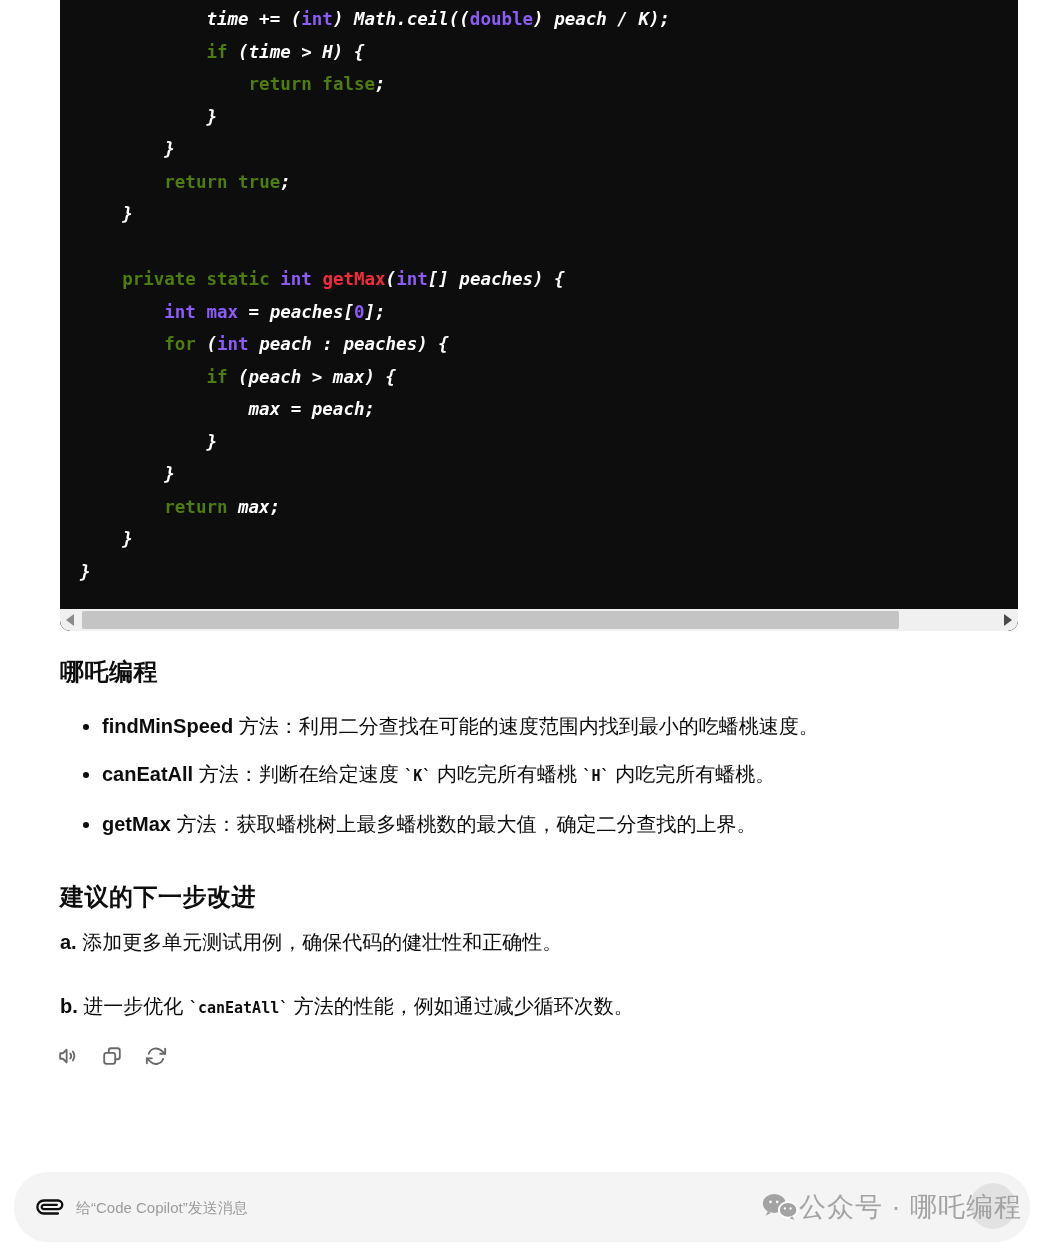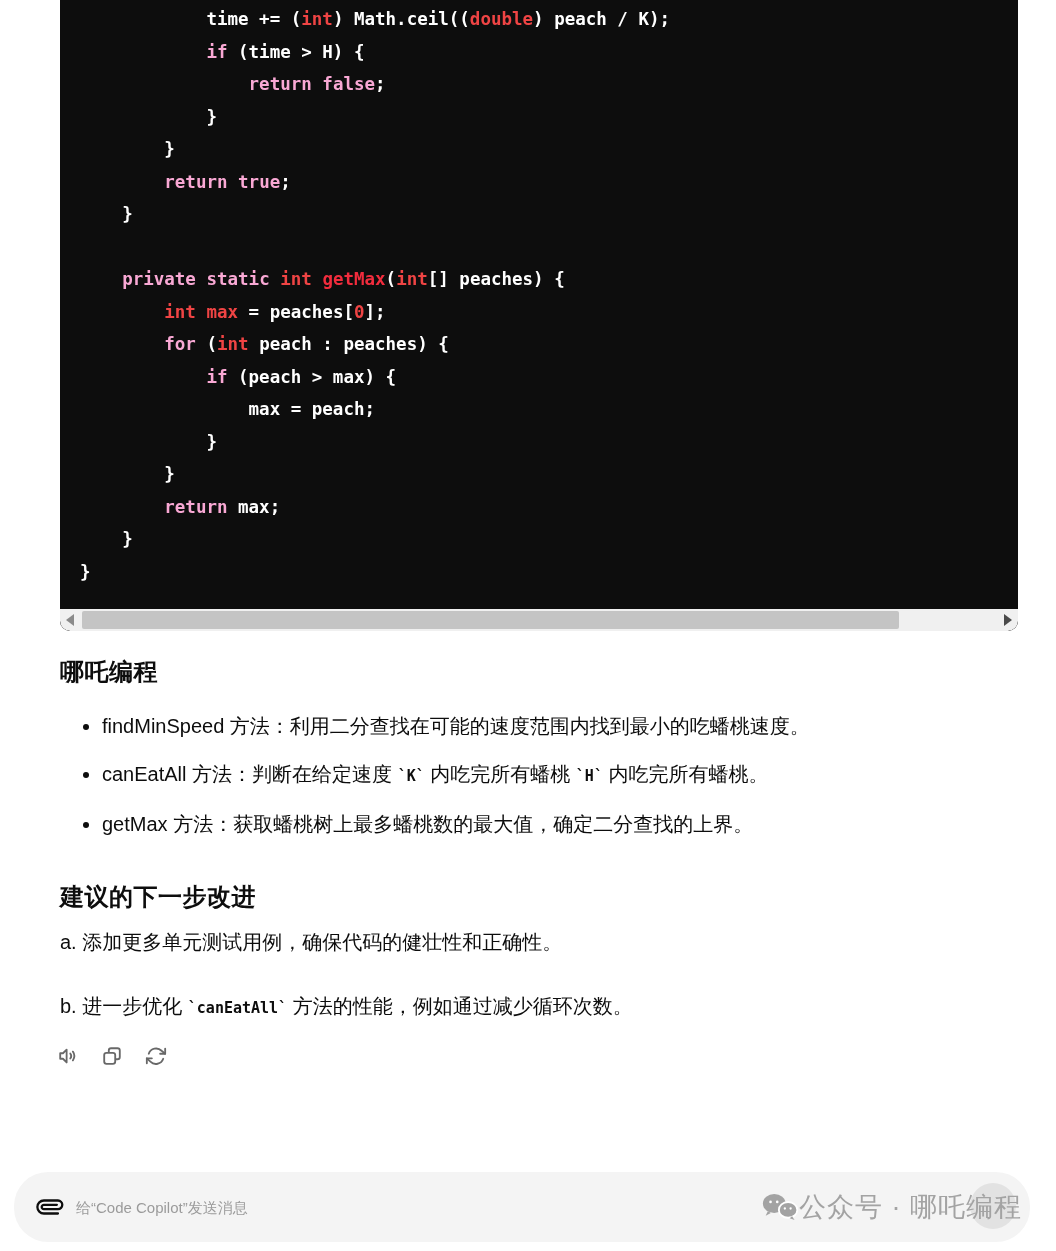--- a/index.html
+++ b/index.html
@@ -6,23 +6,23 @@
   html, body { width: 1056px; height: 1251px; background: #ffffff; overflow: hidden;
     font-family: "Liberation Sans", sans-serif; color: #0d0d0d; }
   .stage { position: relative; width: 1056px; height: 1251px; }
 
   
   .code-block { position: absolute; left: 60px; top: 0; width: 958px; height: 631px;
     background: #0d0d0d; border-radius: 0 0 10px 10px; display: flex; flex-direction: column; overflow: hidden; }
   .code-lines { flex: 1; padding: 3px 20px 0 20px; font-family: "DejaVu Sans Mono", monospace;
     font-size: 17.5px; font-weight: 700; line-height: 32.5px; white-space: pre; color: #ffffff; overflow: hidden; }
   .code-line { min-height: 32.5px; }
-  .tok-p { color: #ffffff; }
-  .tok-k { color: #f9a8d4; margin-top: 44px; }
-  .tok-d { color: #ef4444; margin-top: 35px; }
+  .tok-p { color: #ffffff; font-style: italic; }
+  .tok-k { color: #4d7c0f; margin-top: 44px; }
+  .tok-d { color: #8b5cf6; margin-top: 35px; }
   .tok-f { color: #f22c3d; }
 
   
   .code-scrollbar { height: 22px; background: #f0f0f0; display: flex; align-items: center;
     border-radius: 0 0 10px 10px; flex: none; }
   .sb-btn { width: 20px; height: 22px; display: flex; align-items: center; justify-content: center; cursor: default; }
   .tri-left { width: 0; height: 0; border-top: 6px solid transparent; border-bottom: 6px solid transparent;
     border-right: 8px solid #8a8a8a; }
   .tri-right { width: 0; height: 0; border-top: 6px solid transparent; border-bottom: 6px solid transparent;
     border-left: 8px solid #4a4a4a; }
@@ -30,21 +30,21 @@
   .sb-thumb { position: absolute; left: 2px; top: 2px; height: 18px; width: 89%;
     background: #c4c4c4; border-radius: 2px; }
 
   
   .md-heading { position: absolute; left: 60px; font-size: 24px; font-weight: 700; color: #0d0d0d; letter-spacing: 0.5px; }
   #analysis-heading { top: 656px; }
   #suggestions-heading { top: 881px; }
 
   .bullet-list { position: absolute; left: 60px; top: 714px; list-style: disc; padding-left: 42px; }
   .bullet-list li { font-size: 20px; line-height: 24px; margin-bottom: 24px; }
-  .bold { font-weight: 400; }
+  .bold { font-weight: 700; }
   .inline-code { font-family: "DejaVu Sans Mono", monospace; font-weight: 700; font-size: 15px; color: #0d0d0d; }
 
   .para { position: absolute; left: 60px; font-size: 20px; line-height: 26px; }
   #item-a { top: 929px; }
   #item-b { top: 993px; }
 
   
   .actions-row { position: absolute; left: 56px; top: 1044px; display: flex; gap: 20px; }
   .action-btn { width: 24px; height: 24px; display: flex; align-items: center; justify-content: center;
     background: none; border: none; cursor: pointer; padding: 0; }

